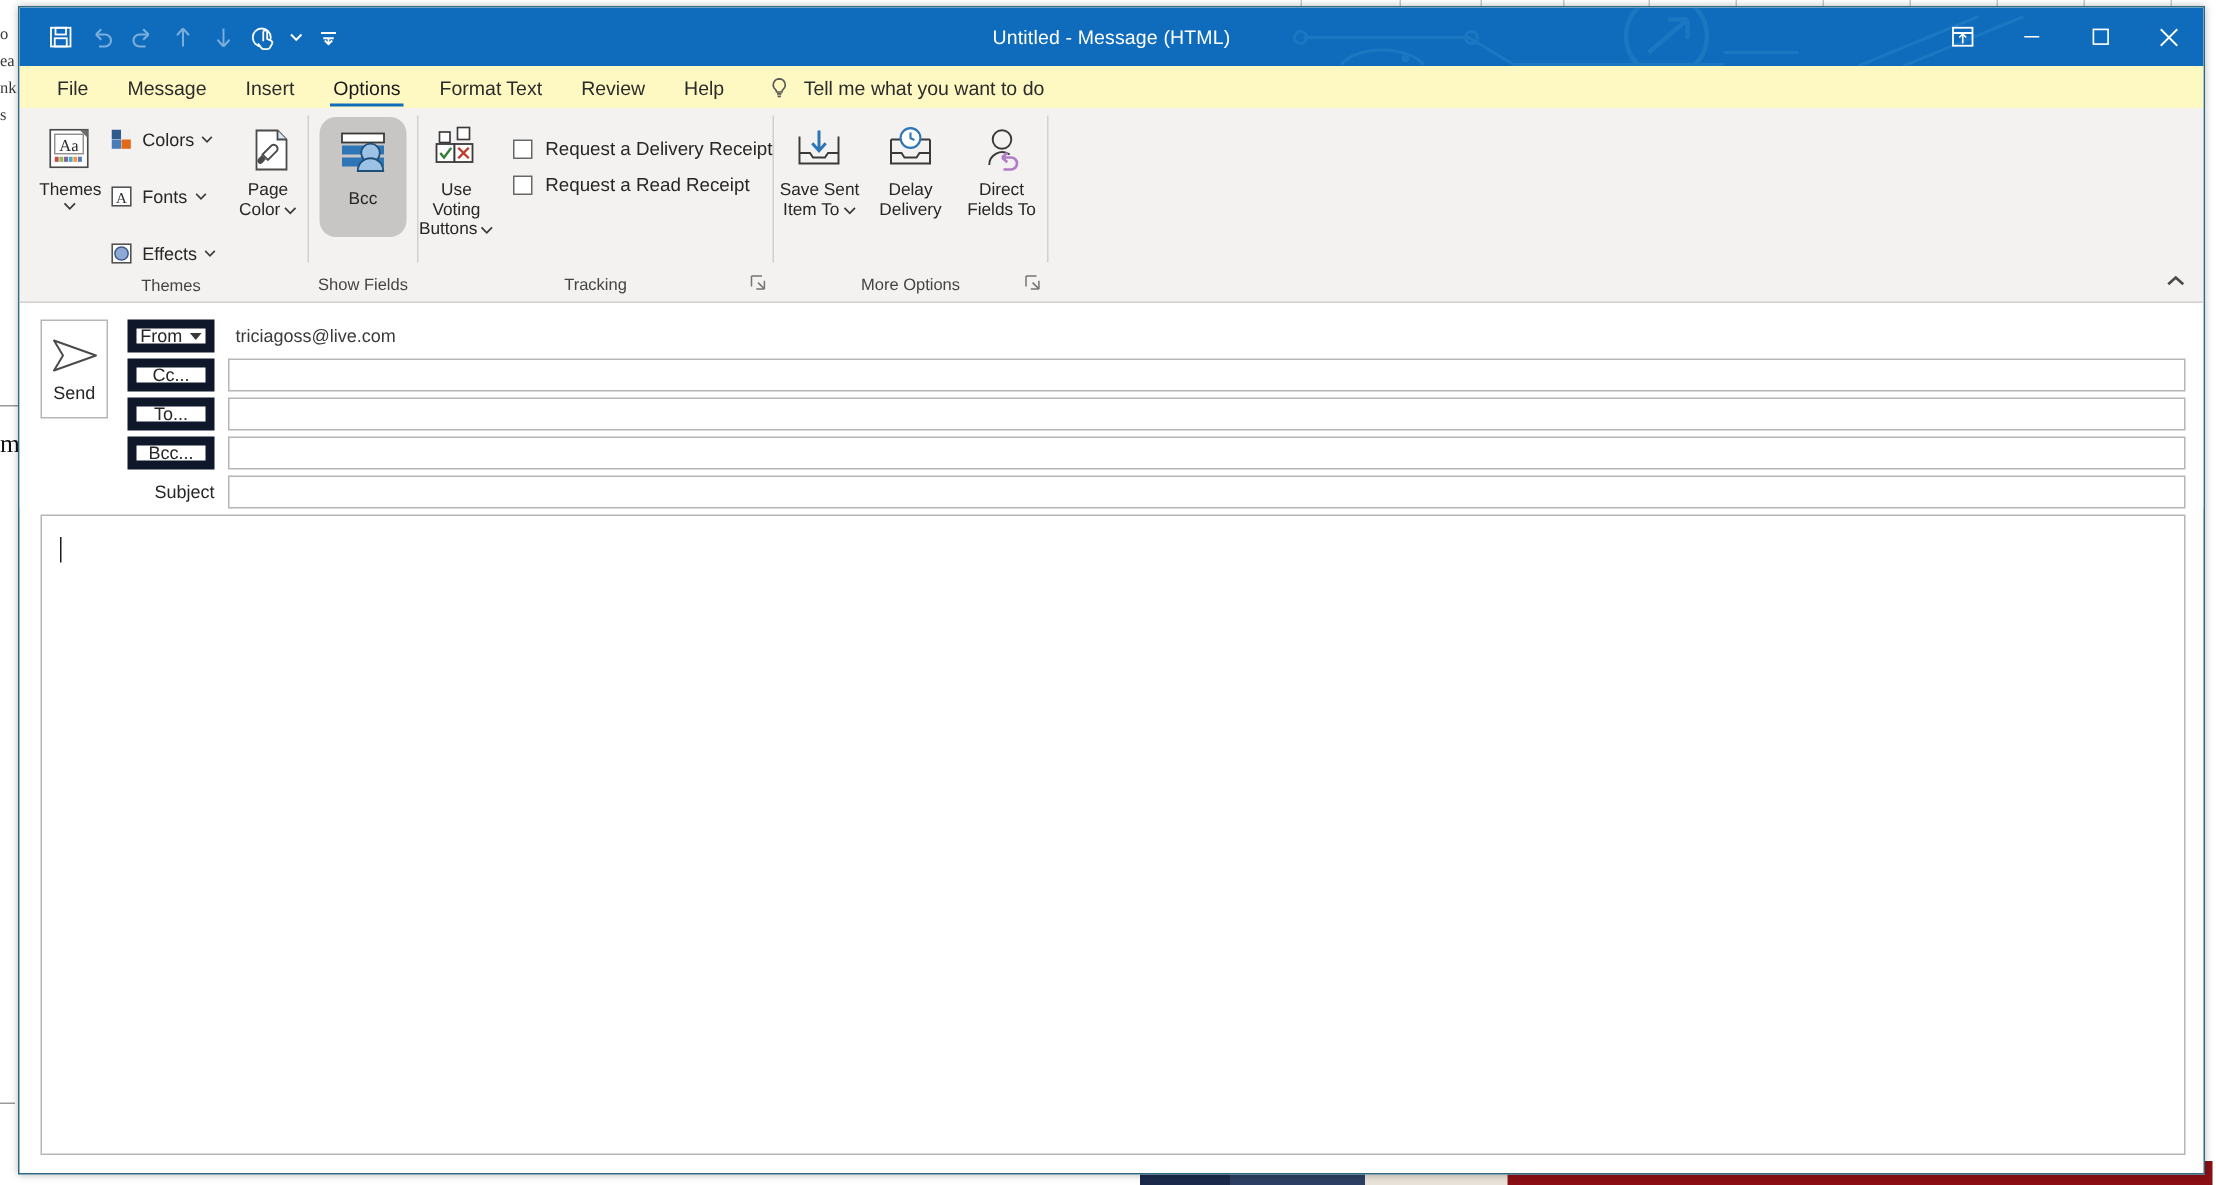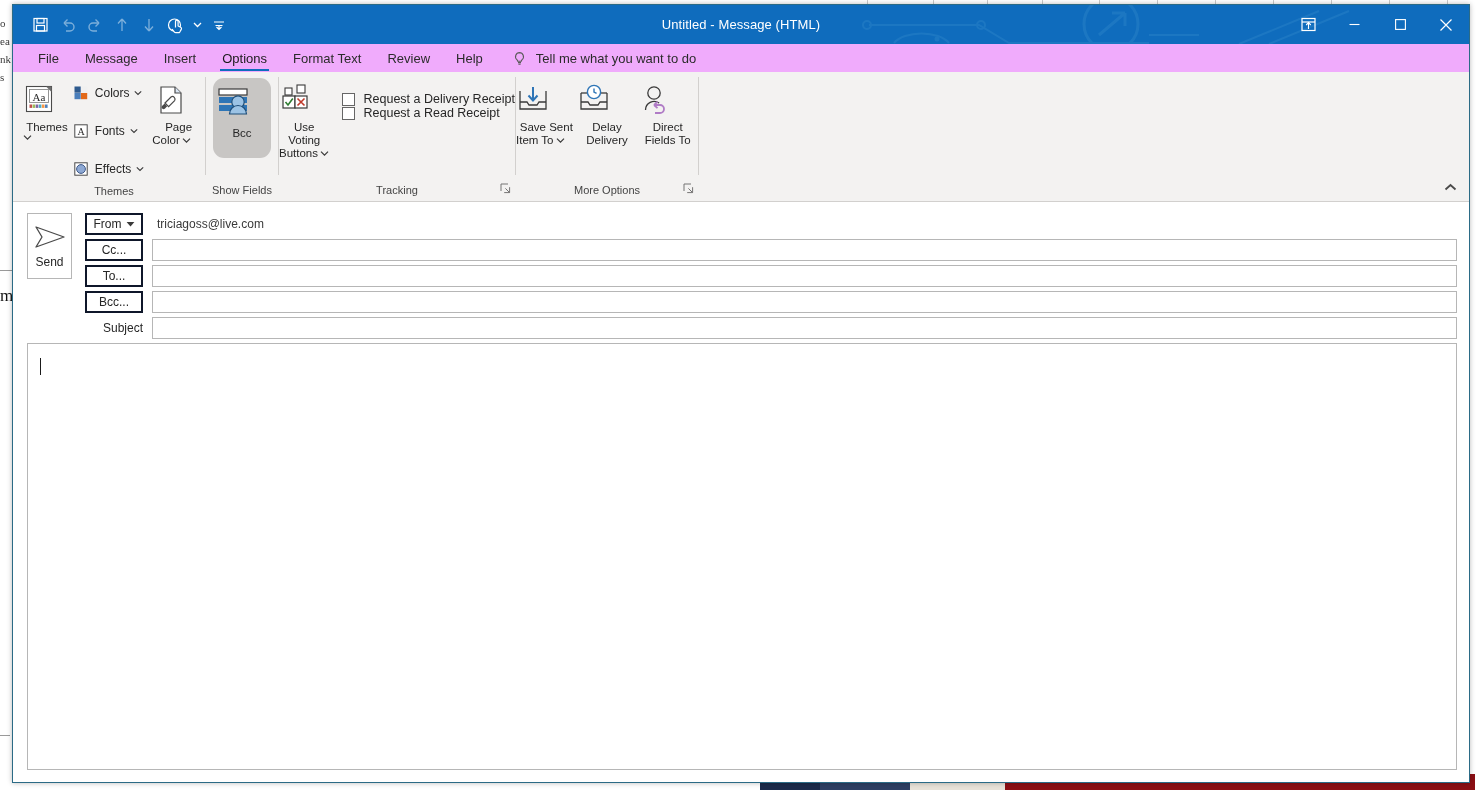--- a/index.html
+++ b/index.html
@@ -96,21 +96,21 @@
   }
   .win-btn {
     width: 46px; height: 39px;
     display: flex; align-items: center; justify-content: center;
     color: #ffffff;
   }
 
   
   #ribbon-tabs {
     flex: 0 0 28px; height: 28px;
-    background: #f0abfc;
+    background: #fef9c3;
     display: flex; align-items: flex-end;
     padding-left: 12px;
     position: relative;
     text-align: center;
   }
   .tab {
     height: 28px; padding: 0 13px;
     display: flex; align-items: center;
     font-size: 13px; color: #2b2b2b; position: relative;
     white-space: nowrap;
@@ -154,21 +154,21 @@
     margin: 5px 0 26px 0;
   }
   .dlg-launcher {
     position: absolute; right: 4px; top: 4px;
     width: 11px; height: 11px; opacity: .75;
   }
 
   
   .big-btn {
     width: 58px; min-height: 76px;
-    display: flex; flex-direction: column; align-items: flex-start;
+    display: flex; flex-direction: column; align-items: center;
     padding-top: 4px; cursor: default;
   }
   .big-btn .bi { height: 36px; display:flex; align-items:center; justify-content:center; }
   .big-btn .bl {
     font-size: 11.5px; color: #262626; text-align: center;
     line-height: 13px; margin-top: 3px; width: 100%;
   }
   .big-btn.wide { width: 64px; }
   .big-btn.active { background: #c8c6c4; border-radius: 11px; }
 
@@ -177,21 +177,21 @@
   
   .small-stack { display: flex; flex-direction: column; padding-top: 4px; gap: 16px; }
   .small-btn {
     display: flex; align-items: center; gap: 5px;
     height: 22px; padding: 0 4px 0 2px;
     font-size: 12px; color: #262626; white-space: nowrap;
   }
   .small-btn .si { width: 17px; height: 17px; display:flex; align-items:center; justify-content:center; }
 
   
-  .chk-stack { display:flex; flex-direction:column; padding-top: 14px; padding-left: 12px; }
+  .chk-stack { display:flex; flex-direction:column; padding-top: 14px; gap: 10px; padding-left: 12px; }
   .chk-row { display:flex; align-items:center; gap: 9px; font-size: 12.5px; color: #262626; white-space: nowrap; }
   .chk-box { width: 13px; height: 13px; border: 1px solid #666; background: #fff; }
 
   #ribbon-collapse {
     position: absolute; right: 10px; bottom: 6px;
     width: 18px; height: 16px; display:flex; align-items:center; justify-content:center;
   }
 
   
   #compose-header {
@@ -205,21 +205,21 @@
     width: 45px; height: 66px;
     border: 1px solid #b6b6b6; background: #fff;
     display: flex; flex-direction: column; align-items: center; justify-content: center;
   }
   #send-btn .sl { font-size: 12px; color: #262626; margin-top: 5px; }
 
   #fields-col { flex: 1 1 auto; display: flex; flex-direction: column; gap: 4px; padding-top: 1px; }
   .field-row { display: flex; align-items: center; height: 22px; }
   .field-btn {
     width: 58px; height: 22px;
-    border: 2px solid #0f172a; background: #fff;
+    border: 6px solid #0f172a; background: #fff;
     display: flex; align-items: center; justify-content: center; gap: 4px;
     font-size: 12px; color: #262626;
   }
   .field-btn.nobox { border: none; background: transparent; justify-content: flex-end; padding-left: 9px; }
   .field-input {
     flex: 1 1 auto; height: 22px;
     border: 1px solid #b6b6b6; background: #fff;
     margin-left: 9px; padding: 0 5px;
     font-size: 12px; color: #262626;
     display: flex; align-items: center;

